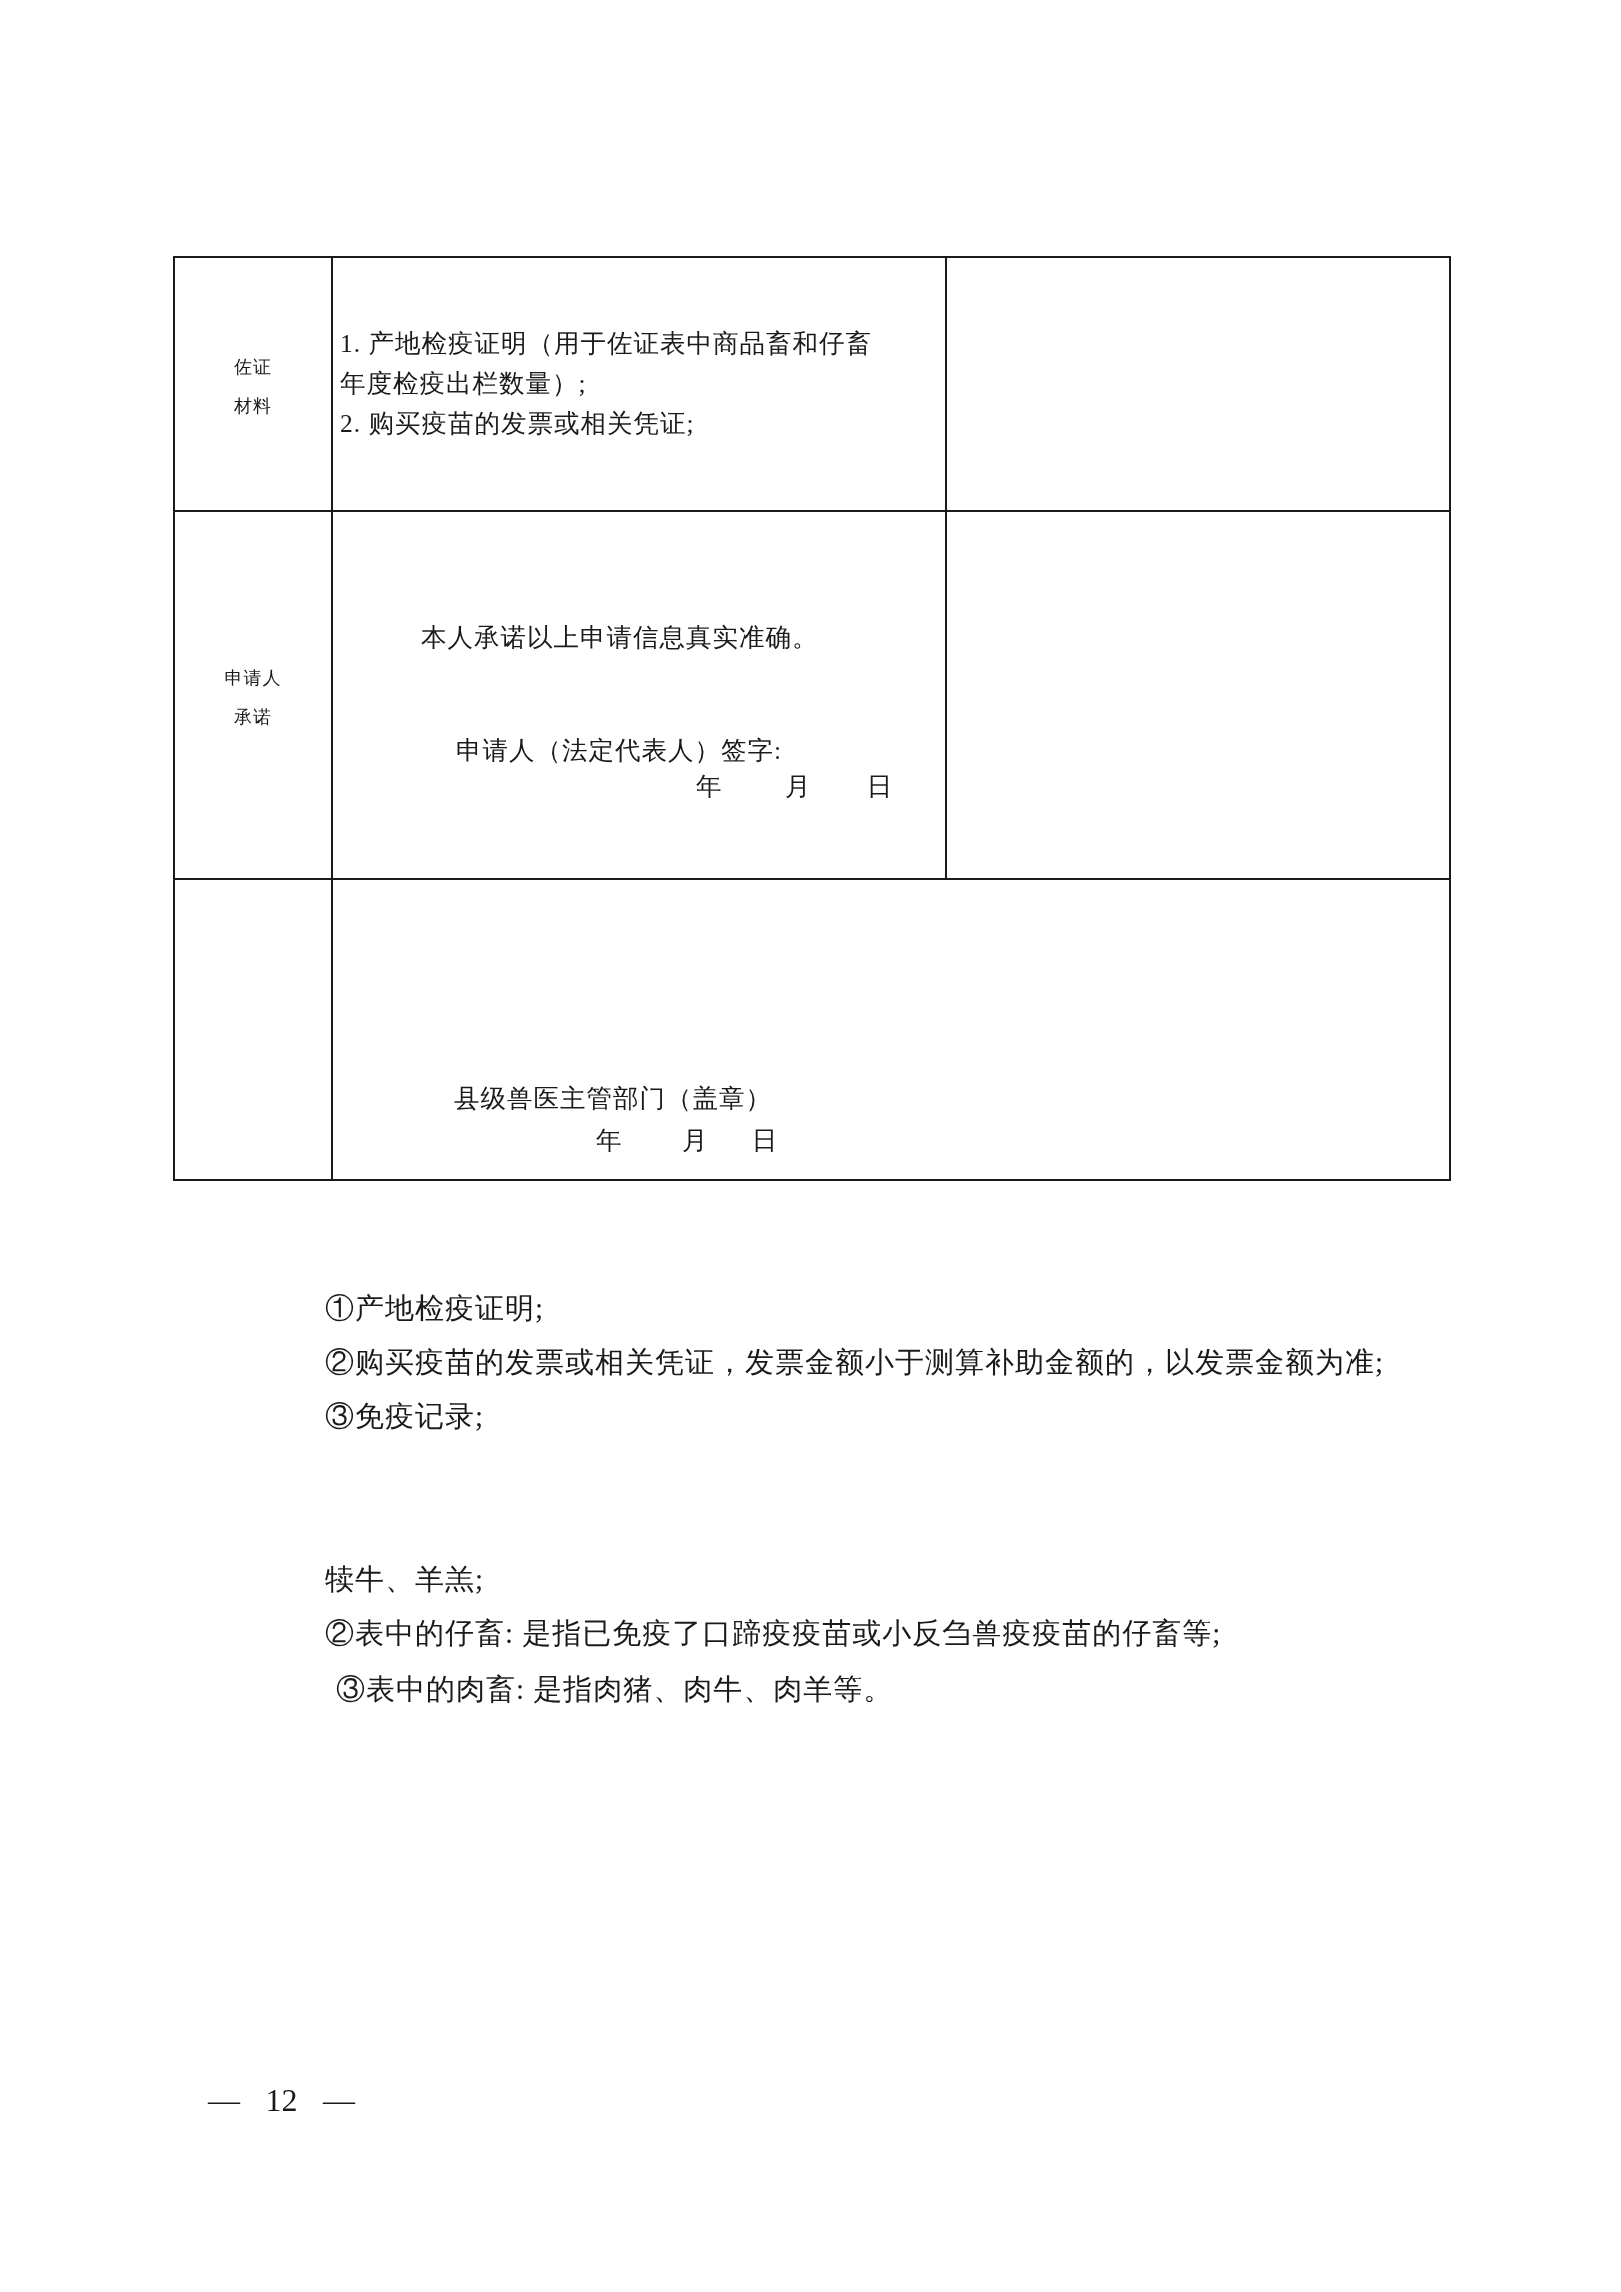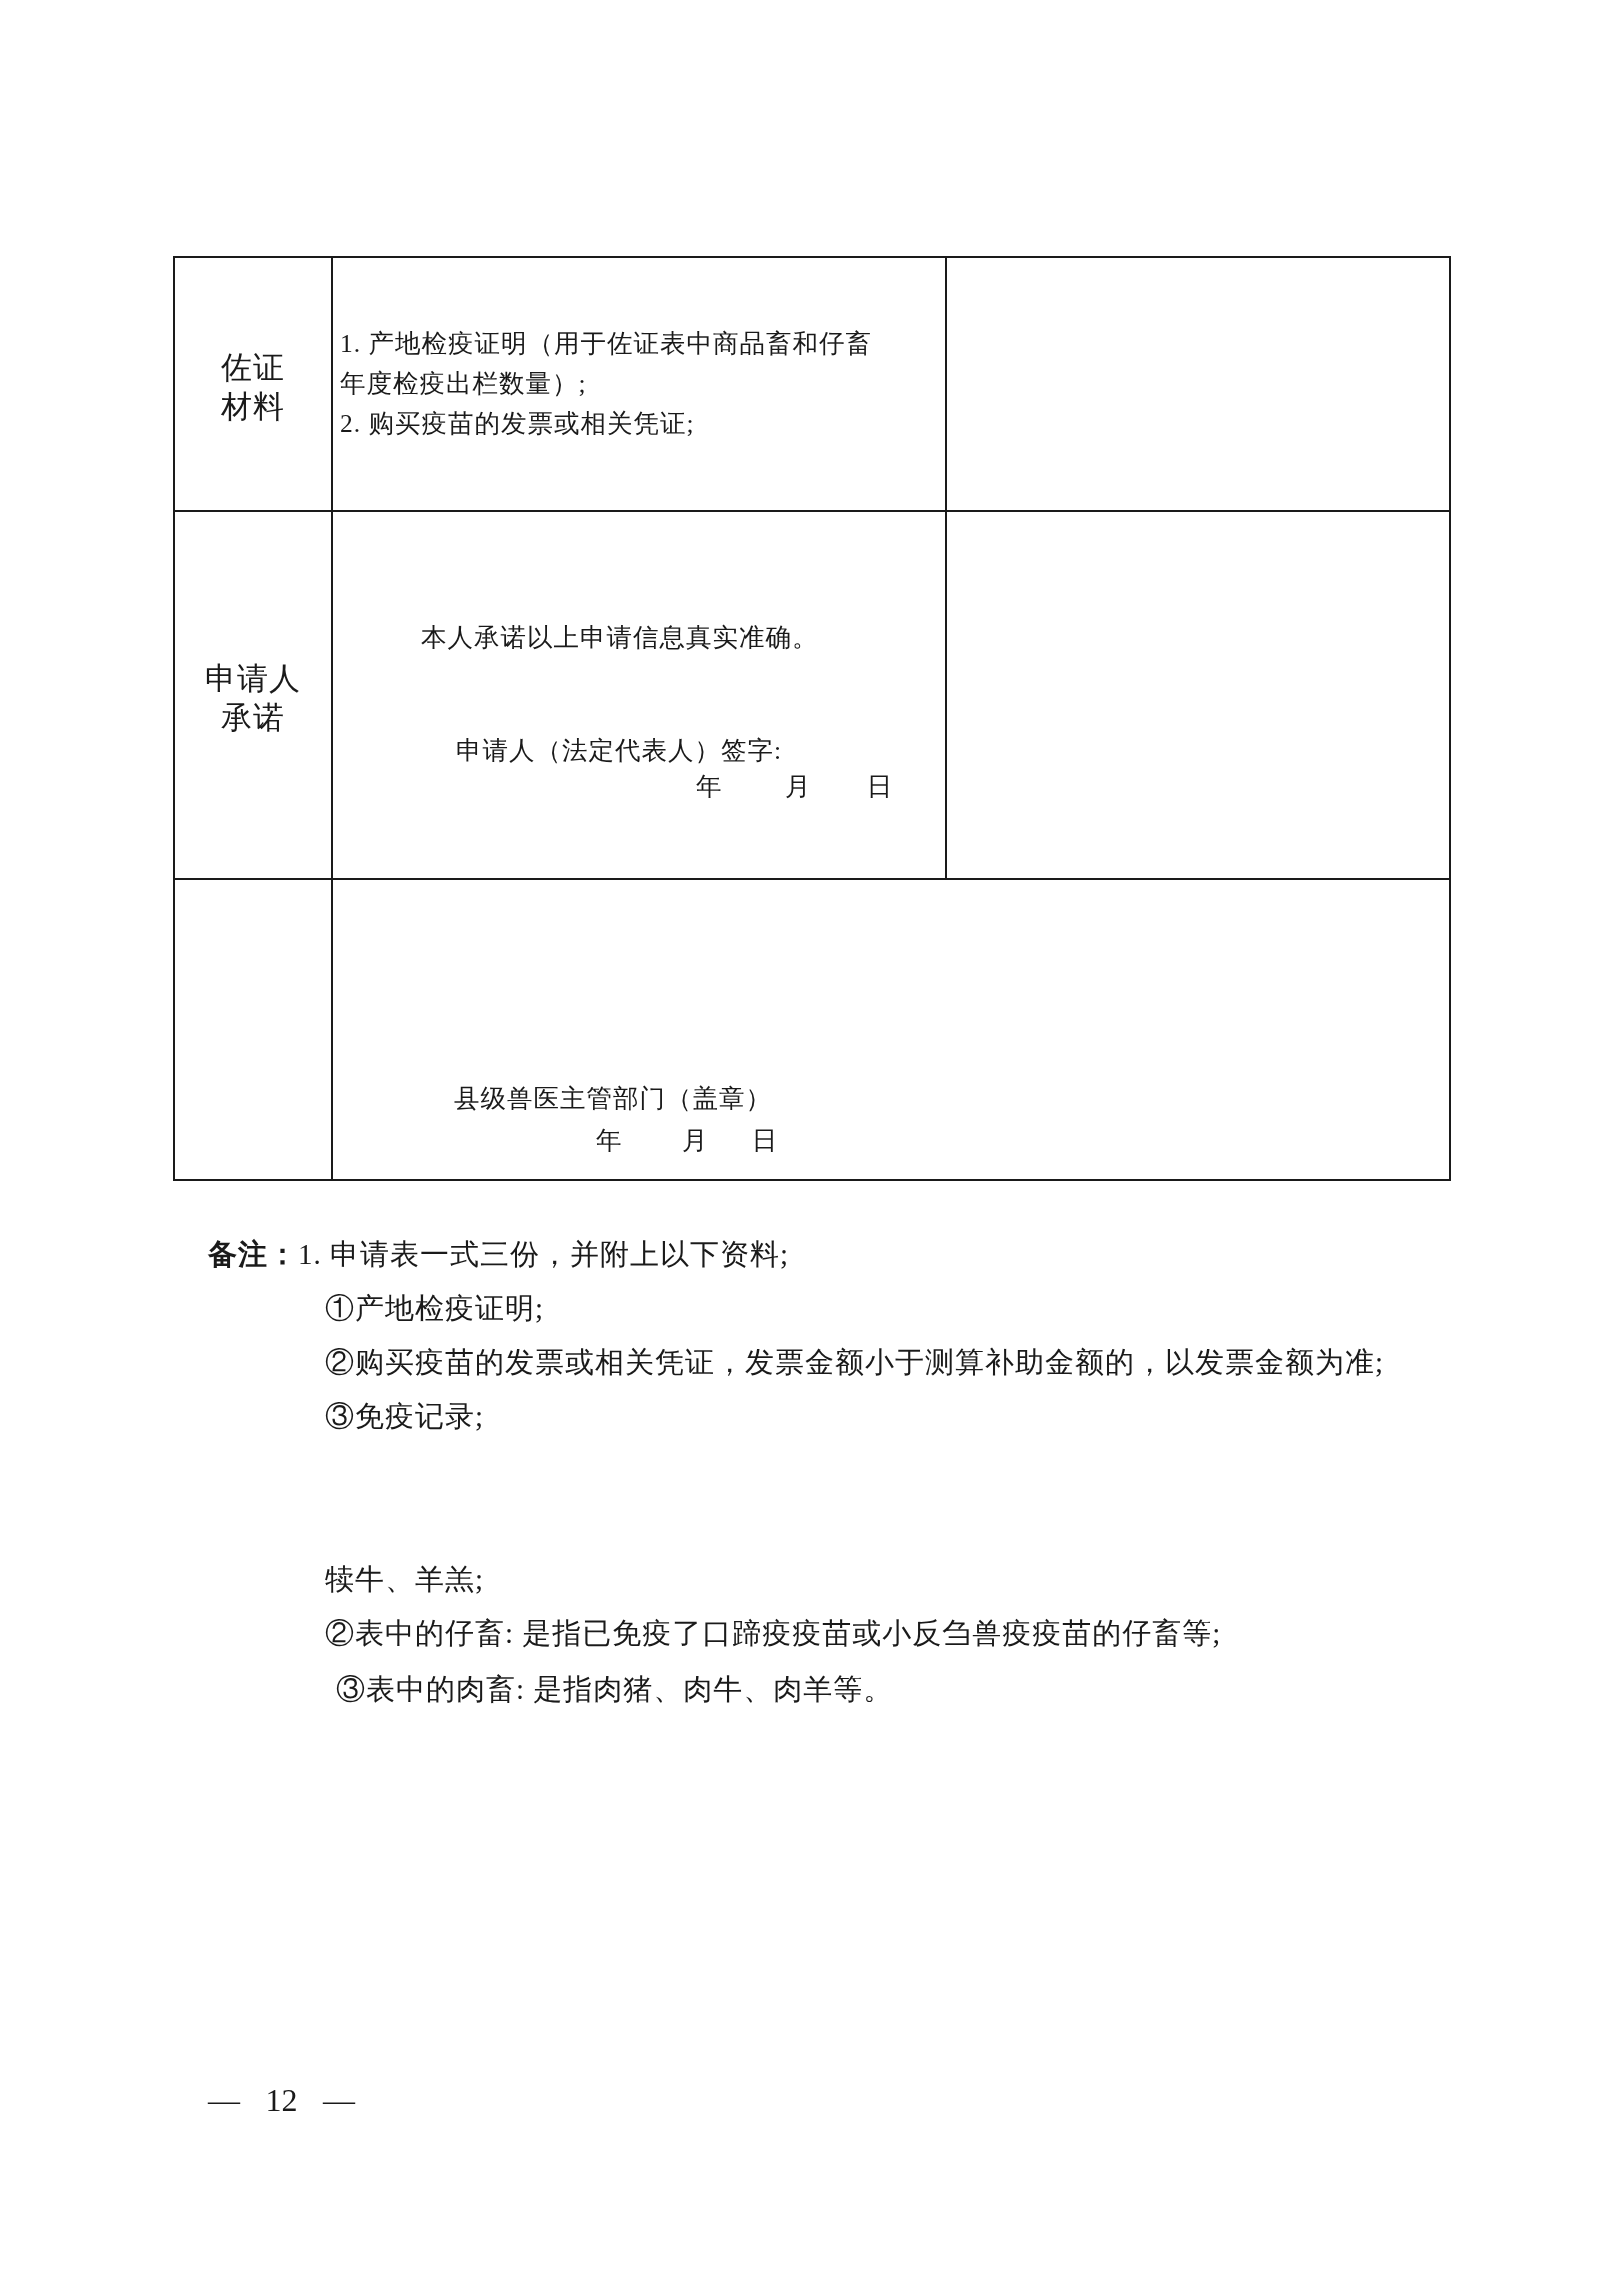--- a/index.html
+++ b/index.html
@@ -21,21 +21,21 @@
     display:grid;
     grid-template-columns:158px 614px 1fr;
     grid-template-rows:254px 368px 1fr;
   }
   .cell{box-sizing:border-box;position:relative;}
   .b-r{border-right:2px solid #1a1a1a;}
   .b-b{border-bottom:2px solid #1a1a1a;}
   .label-cell{
     display:flex;flex-direction:column;
     align-items:center;justify-content:center;
-    font-size:31px;letter-spacing:1px;line-height:39px;
+    font-size:18px;letter-spacing:1px;line-height:39px;
     text-align:center;padding-top:5.9px;
   }
   .content-cell{font-size:25.5px;letter-spacing:1px;}
   .evidence-list{
     display:flex;flex-direction:column;justify-content:center;
     height:100%;padding-left:7px;line-height:40px;
   }
   .abs-line{position:absolute;white-space:nowrap;line-height:33px;}
   .date-word{display:inline-block;}
   
@@ -91,23 +91,20 @@
       <div class="abs-line" style="left:0;top:244px">
         <span class="date-word" style="margin-left:421px">年</span>
         <span class="date-word" style="margin-left:52px">月</span>
         <span class="date-word" style="margin-left:36px">日</span>
       </div>
     </div>
     <div class="cell"></div>
 
   </div>
 
-  <div class="note-line" style="left:208px;top:1236px">
-    <span class="note-heading">备注：</span><span>1. 申请表一式三份，并附上以下资料;</span>
-  </div>
   <div class="note-line" style="left:325px;top:1290px">①产地检疫证明;</div>
   <div class="note-line" style="left:325px;top:1344px">②购买疫苗的发票或相关凭证，发票金额小于测算补助金额的，以发票金额为准;</div>
   <div class="note-line" style="left:325px;top:1398px">③免疫记录;</div>
   <div class="note-line" style="left:325px;top:1561px">犊牛、羊羔;</div>
   <div class="note-line" style="left:325px;top:1615px">②表中的仔畜: 是指已免疫了口蹄疫疫苗或小反刍兽疫疫苗的仔畜等;</div>
   <div class="note-line" style="left:336px;top:1671px">③表中的肉畜: 是指肉猪、肉牛、肉羊等。</div>
 
   <div class="page-number">
     <span>—</span>
     <span>12</span>

